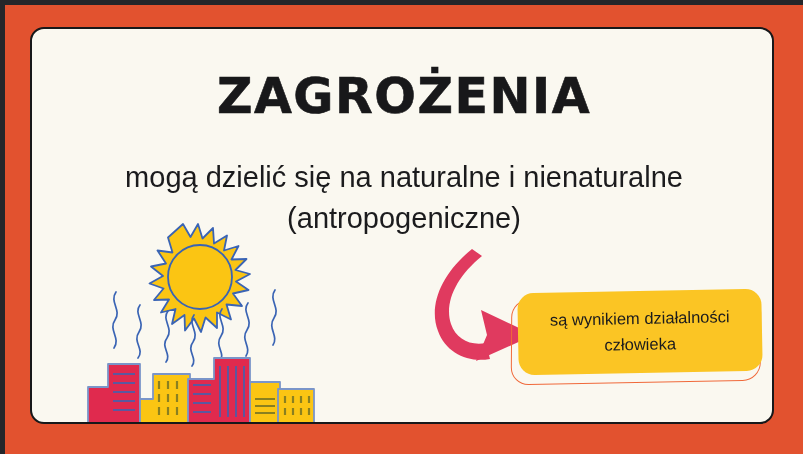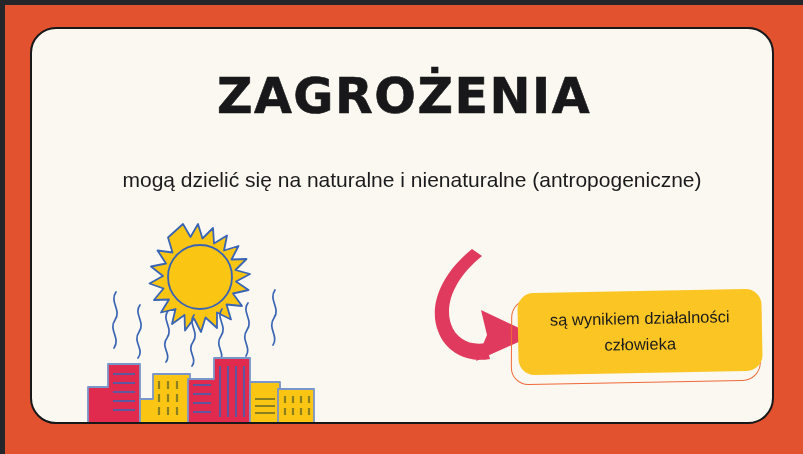--- a/index.html
+++ b/index.html
@@ -33,21 +33,21 @@
   }
   #panel {
     position: absolute;
     left: 30px;
     top: 27px;
     width: 744px;
     height: 397px;
     box-sizing: border-box;
     background: #FAF8F0;
     border: 2px solid #17181a;
-    border-radius: 26px;
+    border-radius: 14px;
     overflow: hidden;
   }
 
   
   #title {
     position: absolute;
     left: 0;
     top: 43px;
     width: 744px;
     text-align: center;
@@ -61,24 +61,24 @@
     -webkit-text-stroke: 0.6px #18181a;
   }
   #subtitle {
     position: absolute;
     left: 42px;
     top: 128px;
     width: 660px;
     text-align: center;
     font-family: "Liberation Sans", sans-serif;
     font-weight: 400;
-    font-size: 21px;
+    font-size: 29px;
     line-height: 1.42;
     color: #1b1b1d;
-    margin: 8px;
+    margin: 0;
   }
 
   
   #illustration {
     position: absolute;
     left: 48px;
     top: 190px;
     width: 240px;
     height: 205px;
   }

